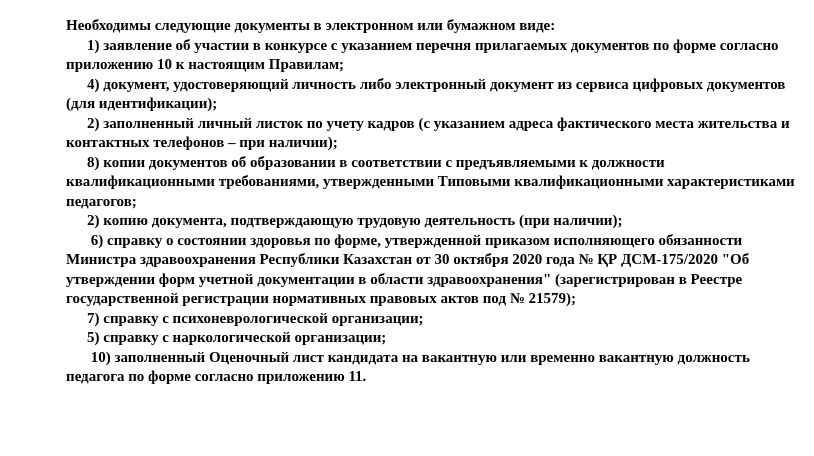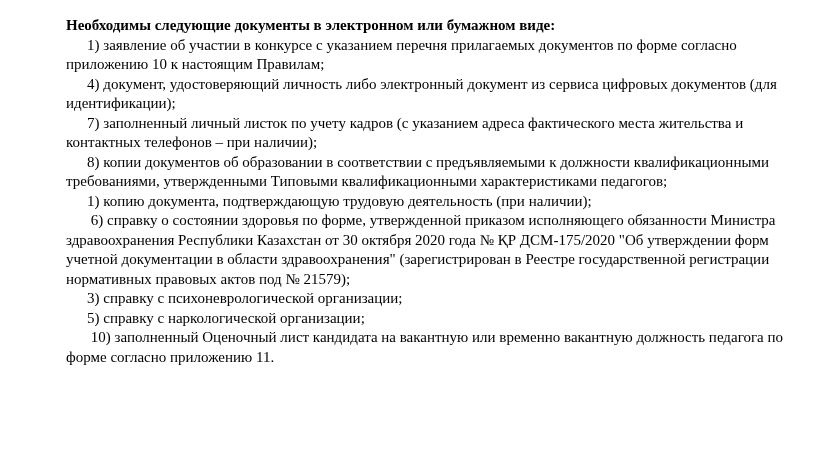--- a/index.html
+++ b/index.html
@@ -26,31 +26,32 @@
   }
   .doc-title {
     margin: 0;
     width: 746px;
     font-weight: bold;
   }
   .doc-item {
     margin: 0;
     width: 746px;
     text-indent: 21px;
+    font-weight: bold;
   }
 </style>
 </head>
 <body>
 
 <div class="page">
   <p class="doc-title">Необходимы следующие документы в электронном или бумажном виде:</p>
   <div>
       <p class="doc-item">1) заявление об участии в конкурсе с указанием перечня прилагаемых документов по форме согласно приложению 10 к настоящим Правилам;</p>
       <p class="doc-item">4) документ, удостоверяющий личность либо электронный документ из сервиса цифровых документов (для идентификации);</p>
-      <p class="doc-item">7) заполненный личный листок по учету кадров (с указанием адреса фактического места жительства и контактных телефонов – при наличии);</p>
+      <p class="doc-item">2) заполненный личный листок по учету кадров (с указанием адреса фактического места жительства и контактных телефонов – при наличии);</p>
       <p class="doc-item">8) копии документов об образовании в соответствии с предъявляемыми к должности квалификационными требованиями, утвержденными Типовыми квалификационными характеристиками педагогов;</p>
-      <p class="doc-item">1) копию документа, подтверждающую трудовую деятельность (при наличии);</p>
+      <p class="doc-item">2) копию документа, подтверждающую трудовую деятельность (при наличии);</p>
       <p class="doc-item">&nbsp;6) справку о состоянии здоровья по форме, утвержденной приказом исполняющего обязанности Министра здравоохранения Республики Казахстан от 30 октября 2020 года № ҚР ДСМ-175/2020 "Об утверждении форм учетной документации в области здравоохранения" (зарегистрирован в Реестре государственной регистрации нормативных правовых актов под № 21579);</p>
-      <p class="doc-item">3) справку с психоневрологической организации;</p>
+      <p class="doc-item">7) справку с психоневрологической организации;</p>
       <p class="doc-item">5) справку с наркологической организации;</p>
       <p class="doc-item">&nbsp;10) заполненный Оценочный лист кандидата на вакантную или временно вакантную должность педагога по форме согласно приложению 11.</p>
     </div>
 </div>
 
 </body></html>

